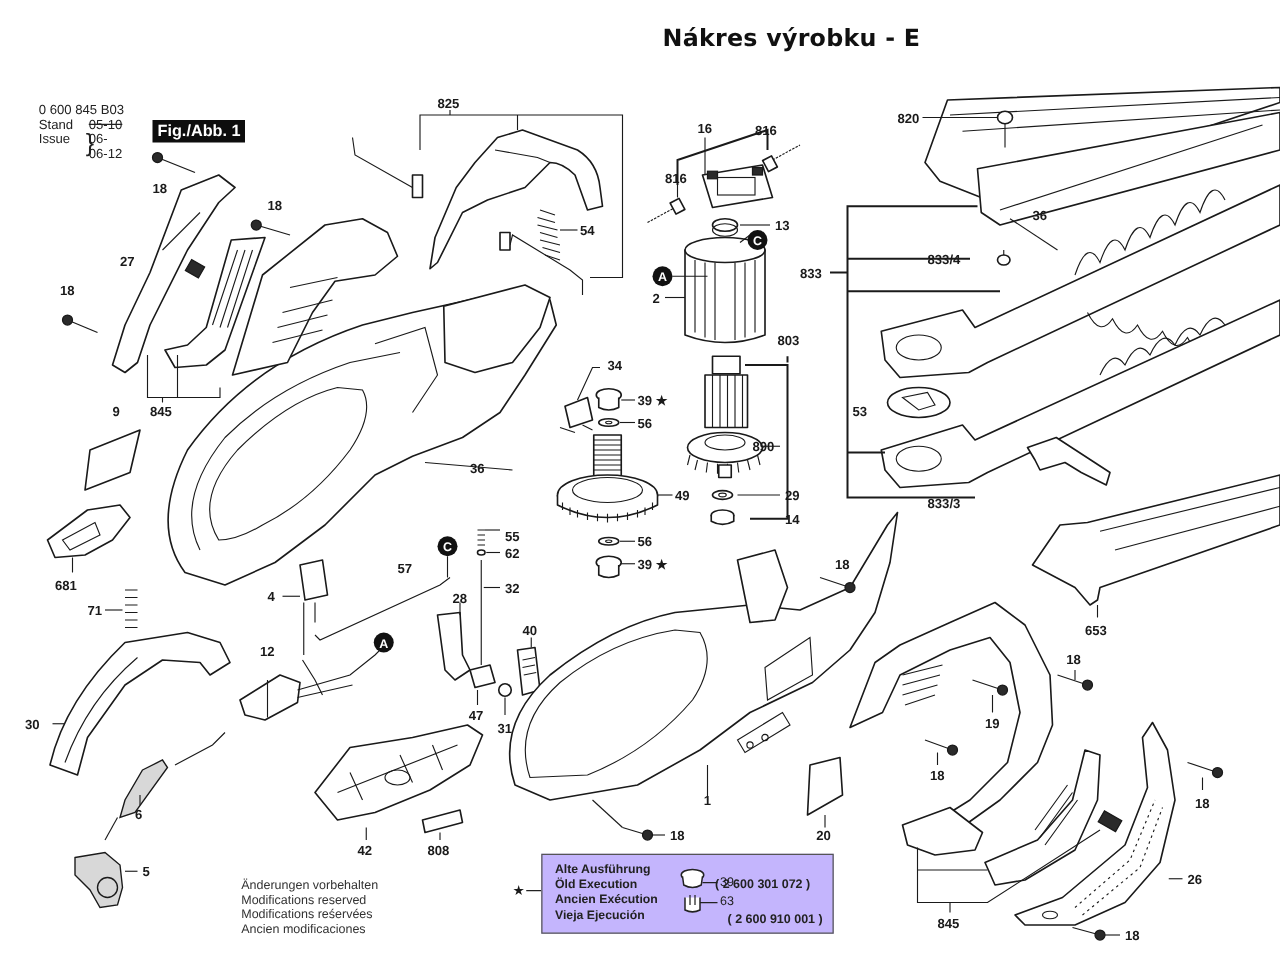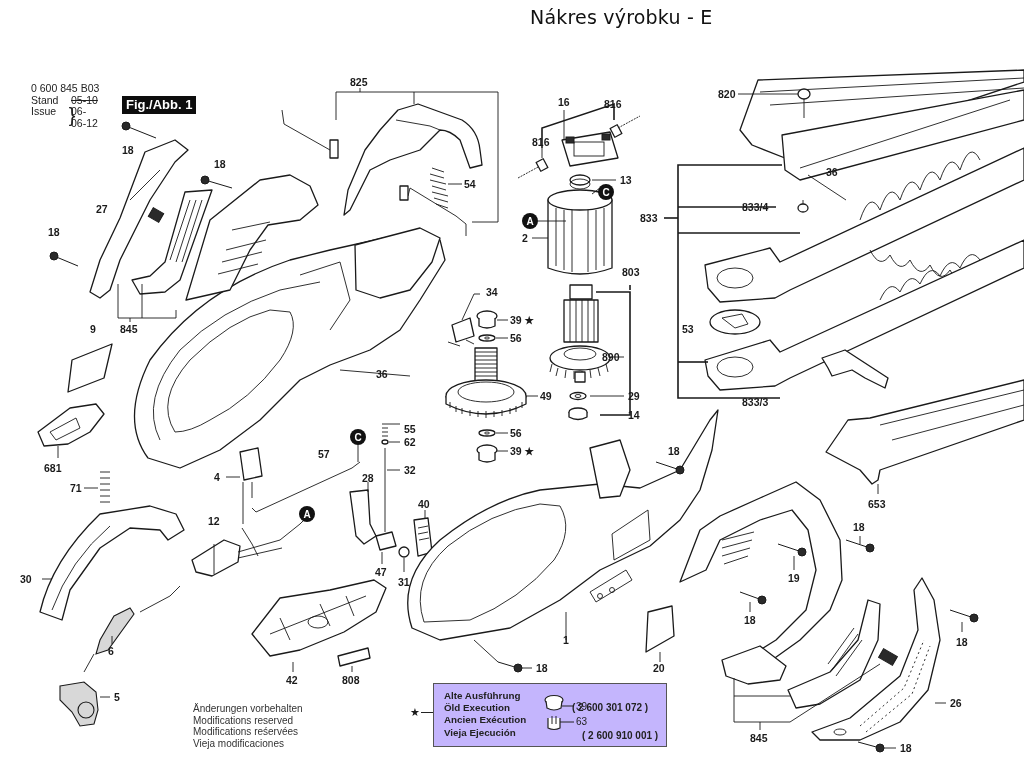--- a/index.html
+++ b/index.html
@@ -1,17 +1,17 @@
 <!DOCTYPE html>
 <html><head>
 <meta charset="utf-8">
 <style>
   html,body{margin:0;padding:0;background:#ffffff;}
   body{width:1024px;height:768px;position:relative;overflow:hidden;font-family:"Liberation Sans",sans-serif;color:#1a1a1a;}
-  .page-title{position:absolute;left:530px;top:6px;font-family:"DejaVu Sans",sans-serif;font-weight:normal;font-size:19px;color:#111;letter-spacing:0.2px;}
+  .page-title{position:absolute;left:530px;top:20px;font-family:"DejaVu Sans",sans-serif;font-weight:bold;font-size:19px;color:#111;letter-spacing:0.2px;}
   .meta{position:absolute;left:31px;top:82px;font-size:10.5px;line-height:12px;color:#222;}
   .meta .brace{display:inline-block;width:14px;text-align:center;font-size:20px;line-height:20px;position:absolute;left:34px;top:11px;}
   .fig-badge{position:absolute;left:122px;top:96px;background:#0d0d0d;color:#fff;font-weight:bold;font-size:13px;padding:1px 4px 2px 4px;line-height:15px;text-align:right;}
   svg.diagram{position:absolute;left:0;top:0;width:1024px;height:768px;}
   .lbl{font-family:"Liberation Sans",sans-serif;font-weight:bold;font-size:10.5px;fill:#1a1a1a;}
   .part{fill:#fff;stroke:#1a1a1a;stroke-width:1.3;stroke-linejoin:round;}
   .part-thin{fill:none;stroke:#1a1a1a;stroke-width:0.9;}
   .lead{fill:none;stroke:#1a1a1a;stroke-width:0.9;}
   .brk{fill:none;stroke:#1a1a1a;stroke-width:1.6;}
   .dark{fill:#2a2a2a;stroke:#1a1a1a;stroke-width:1;}
@@ -489,21 +489,21 @@
     <text class="lbl" x="950" y="707">26</text>
     <text class="lbl" x="750" y="742">845</text>
     <text class="lbl" x="900" y="752">18</text>
   </g>
 </svg>
 
 <div class="disclaimer">
   <div>Änderungen vorbehalten</div>
   <div>Modifications reserved</div>
   <div>Modifications reśervées</div>
-  <div>Vieja modificaciones</div>
+  <div>Ancien modificaciones</div>
 </div>
 
 <div class="legend-star">★</div>
 <div class="legend-star-line"></div>
 
 <div class="legend-box">
   <div class="names">
     <div>Alte Ausführung</div>
     <div>Öld Execution</div>
     <div>Ancien Exécution</div>

